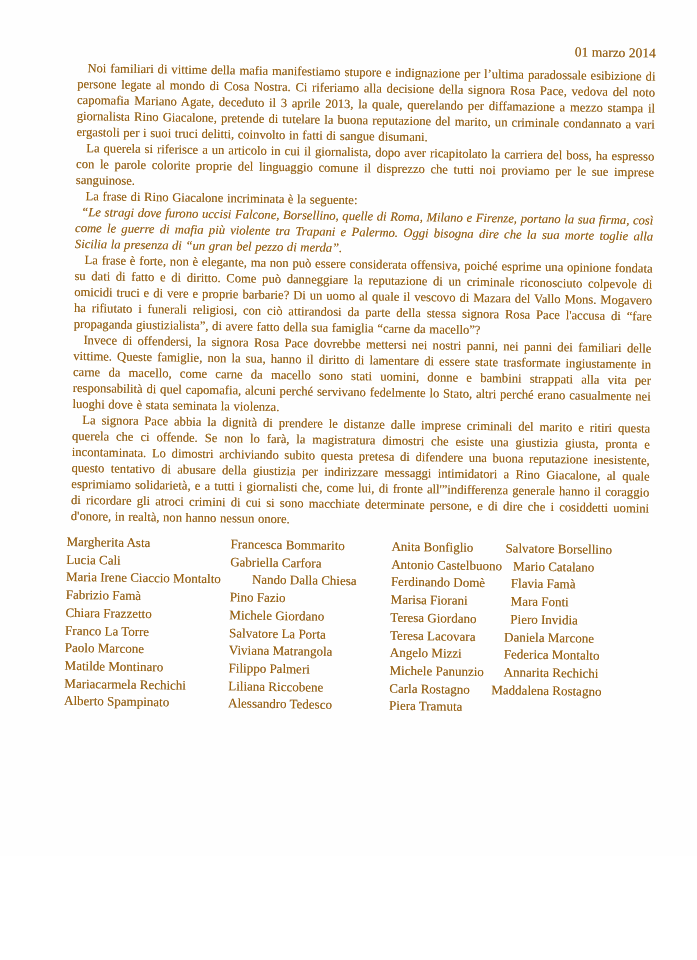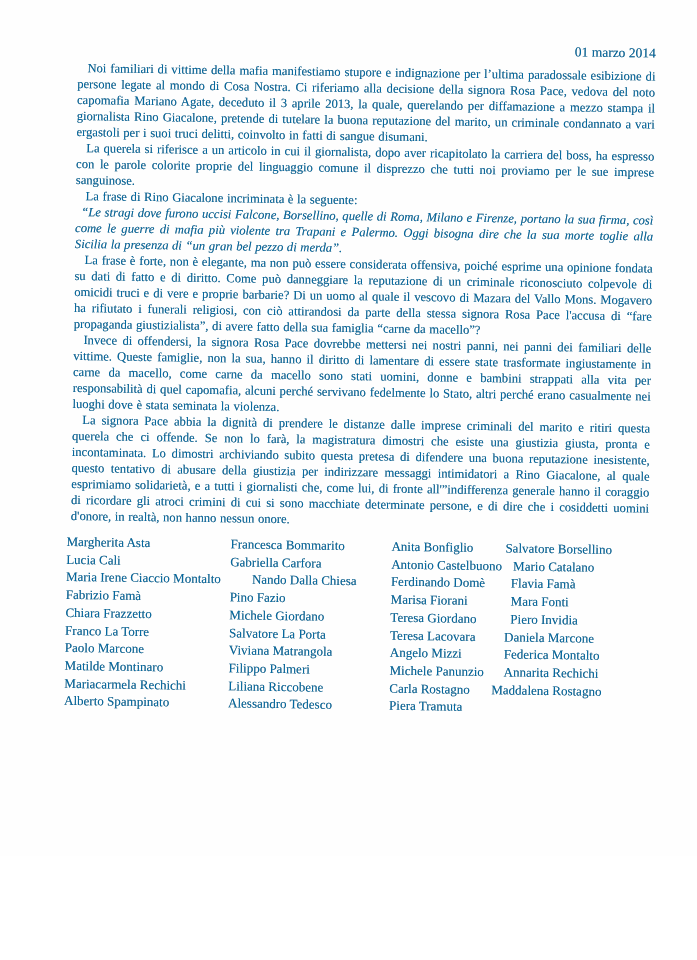--- a/index.html
+++ b/index.html
@@ -2,21 +2,21 @@
 <html><head>
 <meta charset="utf-8">
 <style>
   html,body{margin:0;padding:0;background:#ffffff;}
   .page{
     position:relative;
     width:697px;height:856px;
     background:#fefefe;
     overflow:hidden;
     font-family:"Liberation Serif","DejaVu Serif",serif;
-    color:#0369a1;
+    color:#a16207;
   }
   .content{
     position:absolute;
     left:78px;top:36px;
     width:578px;
     transform:rotate(0.85deg);
     transform-origin:0 0;
     text-shadow:0 0 0.6px rgba(25,25,25,0.45);
   }
   .date{

